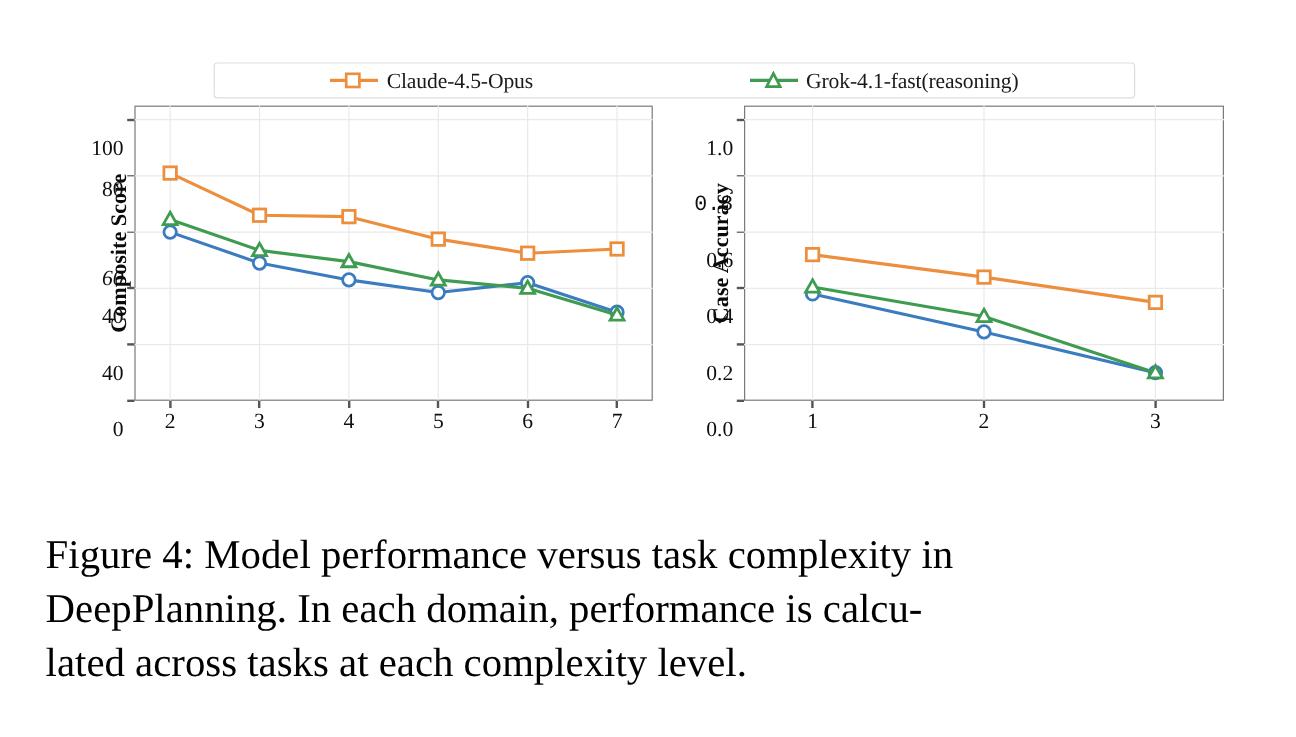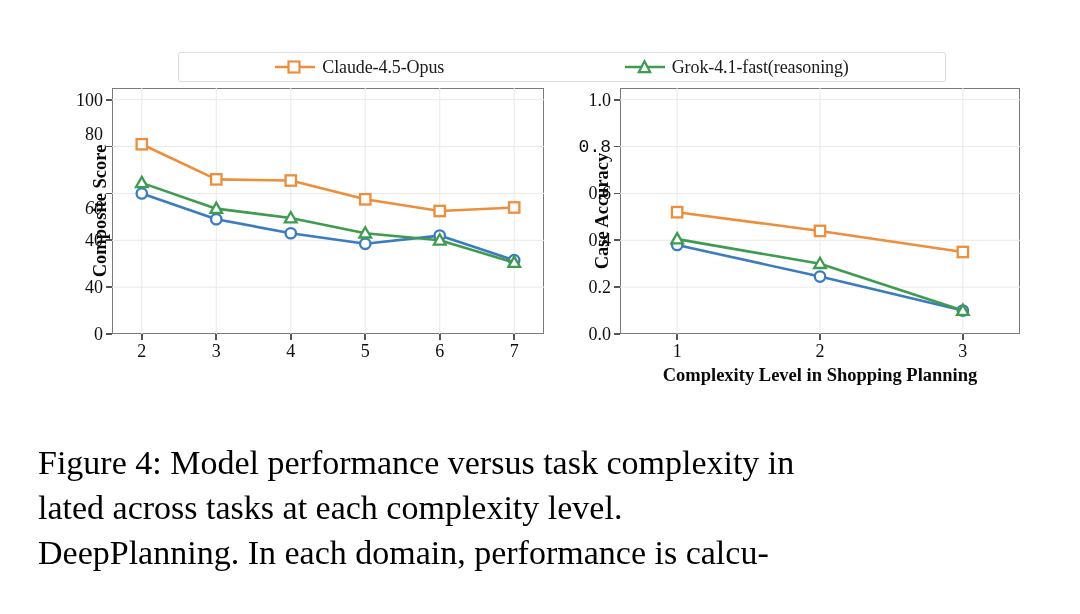--- a/index.html
+++ b/index.html
@@ -91,20 +91,21 @@
     overflow: visible;
   }
 
   
   .ytick, .xtick {
     position: absolute;
     font-family: "Liberation Serif", serif;
     font-size: 18px;
     color: #0f0f0f;
     white-space: nowrap;
+    margin-top: 24px;
   }
   .ytick { right: 100%; margin-right: 9px; transform: translateY(-50%); }
   .xtick { top: 100%; margin-top: 7px; transform: translateX(-50%); }
 
   .axis-title-x {
     position: absolute;
     top: 100%;
     margin-top: 31px;
     left: 50%;
     transform: translateX(-50%);
@@ -275,23 +276,22 @@
         <div style="position: absolute; left: -6px; width: 6px; height: 1.6px; background: rgb(85, 85, 85); top: 10.9143px;"></div>
       </div>
     <div id="xticks-right">
         <div class="xtick" style="left: 57.1429px;">1</div>
         <div style="position: absolute; top: 246px; height: 6px; width: 1.6px; background: rgb(85, 85, 85); left: 56.3429px;"></div>
         <div class="xtick" style="left: 200px;">2</div>
         <div style="position: absolute; top: 246px; height: 6px; width: 1.6px; background: rgb(85, 85, 85); left: 199.2px;"></div>
         <div class="xtick" style="left: 342.857px;">3</div>
         <div style="position: absolute; top: 246px; height: 6px; width: 1.6px; background: rgb(85, 85, 85); left: 342.057px;"></div>
       </div>
-    <div class="axis-title-x">Complexity Level in Shopping Planning</div>
     <div class="axis-title-y" id="ylabel-right">Case Accuracy</div>
   </div>
 
 </div>
 
 <div id="caption">
   <span class="cap-line">Figure 4: Model performance versus task complexity in</span>
+  <span class="cap-line">DeepPlanning.  In each domain, performance is calcu-</span>
   <span class="cap-line">lated across tasks at each complexity level.</span>
-  <span class="cap-line">DeepPlanning.  In each domain, performance is calcu-</span>
 </div>
 
 </body></html>

